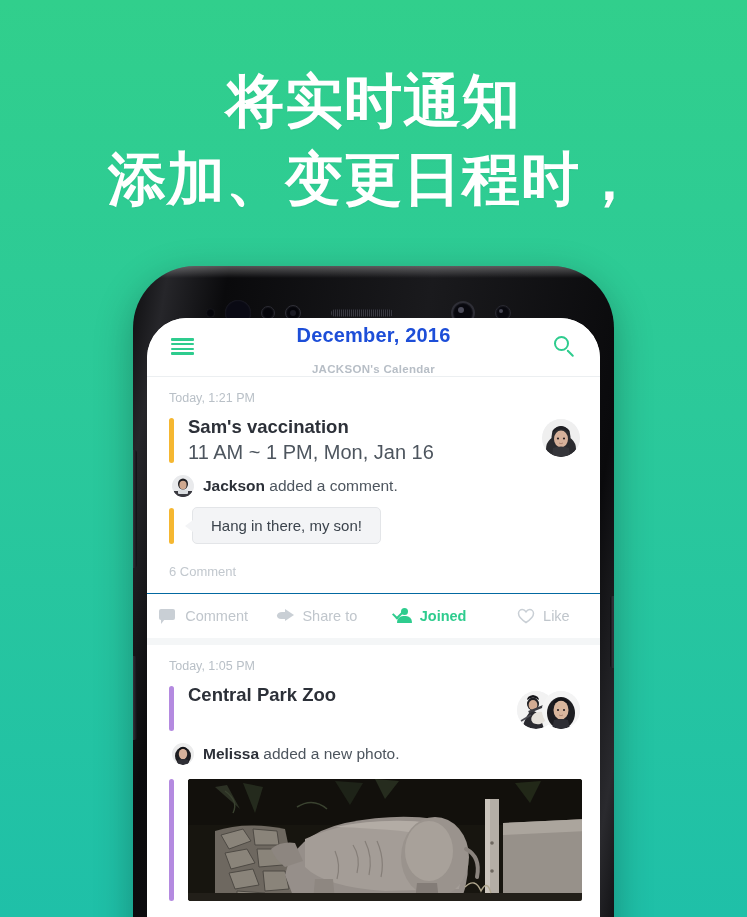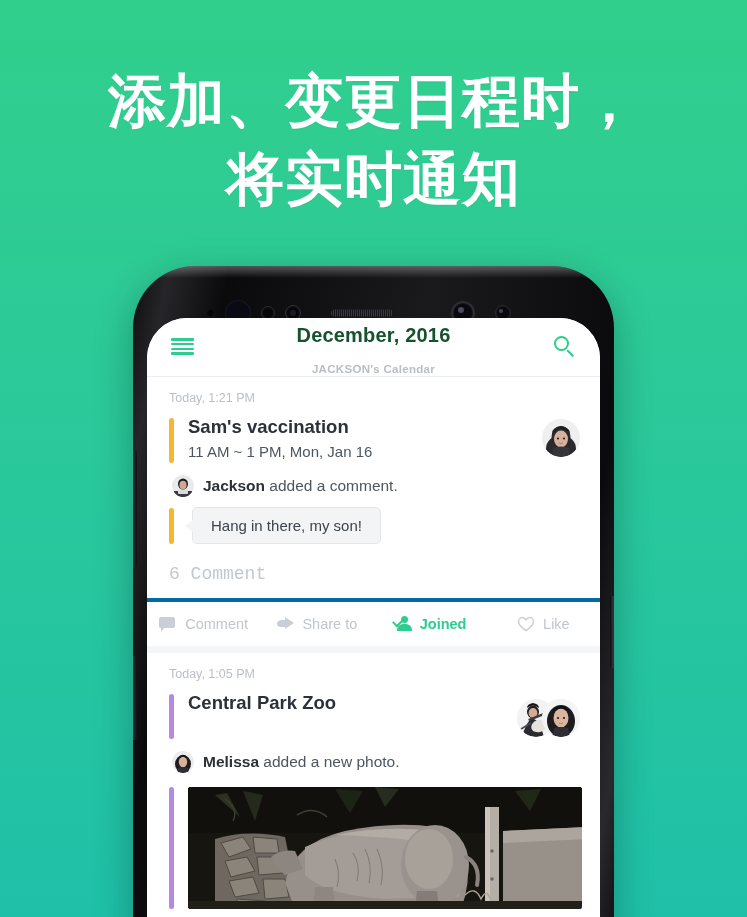--- a/index.html
+++ b/index.html
@@ -127,21 +127,21 @@
   }
   .hamburger span:last-child { margin-bottom: 0; }
   .appbar-titles {
     position: absolute;
     left: 0; right: 0; top: 6px;
     text-align: center;
   }
   .appbar-title {
     font-size: 20px;
     font-weight: bold;
-    color: #14532d;
+    color: #1d4ed8;
     letter-spacing: 0.2px;
   }
   .appbar-sub {
     font-size: 11.5px;
     font-weight: bold;
     color: #b7bec6;
     letter-spacing: 0.3px;
     margin-top: 16px;
   }
   .search-icon {
@@ -191,21 +191,21 @@
   .accent-yellow { background: #f5b731; height: 45px; }
   .accent-purple { background: #b48ae0; height: 45px; }
   .event-main { flex: 1 1 auto; min-width: 0; }
   .event-title {
     font-size: 18.5px;
     font-weight: bold;
     color: #2c3038;
     line-height: 24px;
   }
   .event-sub {
-    font-size: 15px;
+    font-size: 20px;
     color: #4d555e;
     margin-top: 3px;
     line-height: 20px;
   }
 
   
   .avatar {
     border-radius: 50%;
     background: #f1f3f5;
     overflow: hidden;
@@ -269,31 +269,30 @@
     left: -9.5px; top: 50%;
     margin-top: -7px;
     width: 0; height: 0;
     border-top: 7px solid transparent;
     border-bottom: 7px solid transparent;
     border-right: 9px solid #e3e5e8;
     z-index: -1;
   }
 
   .comment-count {
-    font-size: 18px;
+    font-size: 13px;
     color: #c2c8ce;
     padding: 20px 0 14px 22px;
-    font-family: Liberation Mono, monospace;
   }
 
   
   .actions {
     display: flex;
     align-items: center;
-    border-top: 4px solid #0369a1;
+    border-top: 1px solid #0369a1;
     border-bottom: 7px solid #f4f6f7;
     height: 44px;
   }
   .action {
     flex: 1 1 0;
     display: flex;
     align-items: center;
     justify-content: center;
     gap: 8px;
     font-size: 14.5px;
@@ -363,22 +362,22 @@
     overflow: hidden;
     position: relative;
     background: #1a1816;
   }
   .photo svg { display:block; width:100%; height:100%; }
 </style>
 </head>
 <body>
 
 <div class="headline">
+  <span class="hl-line">将实时通知</span>
   <span class="hl-line">添加、变更日程时，</span>
-  <span class="hl-line">将实时通知</span>
 </div>
 
 <div class="phone">
   <div class="phone-gloss"></div>
 
   <div class="sensor-row">
     <div class="sensor s-dot1"></div>
     <div class="sensor s-big"></div>
     <div class="sensor s-dot2"></div>
     <div class="sensor s-dot3"></div>

